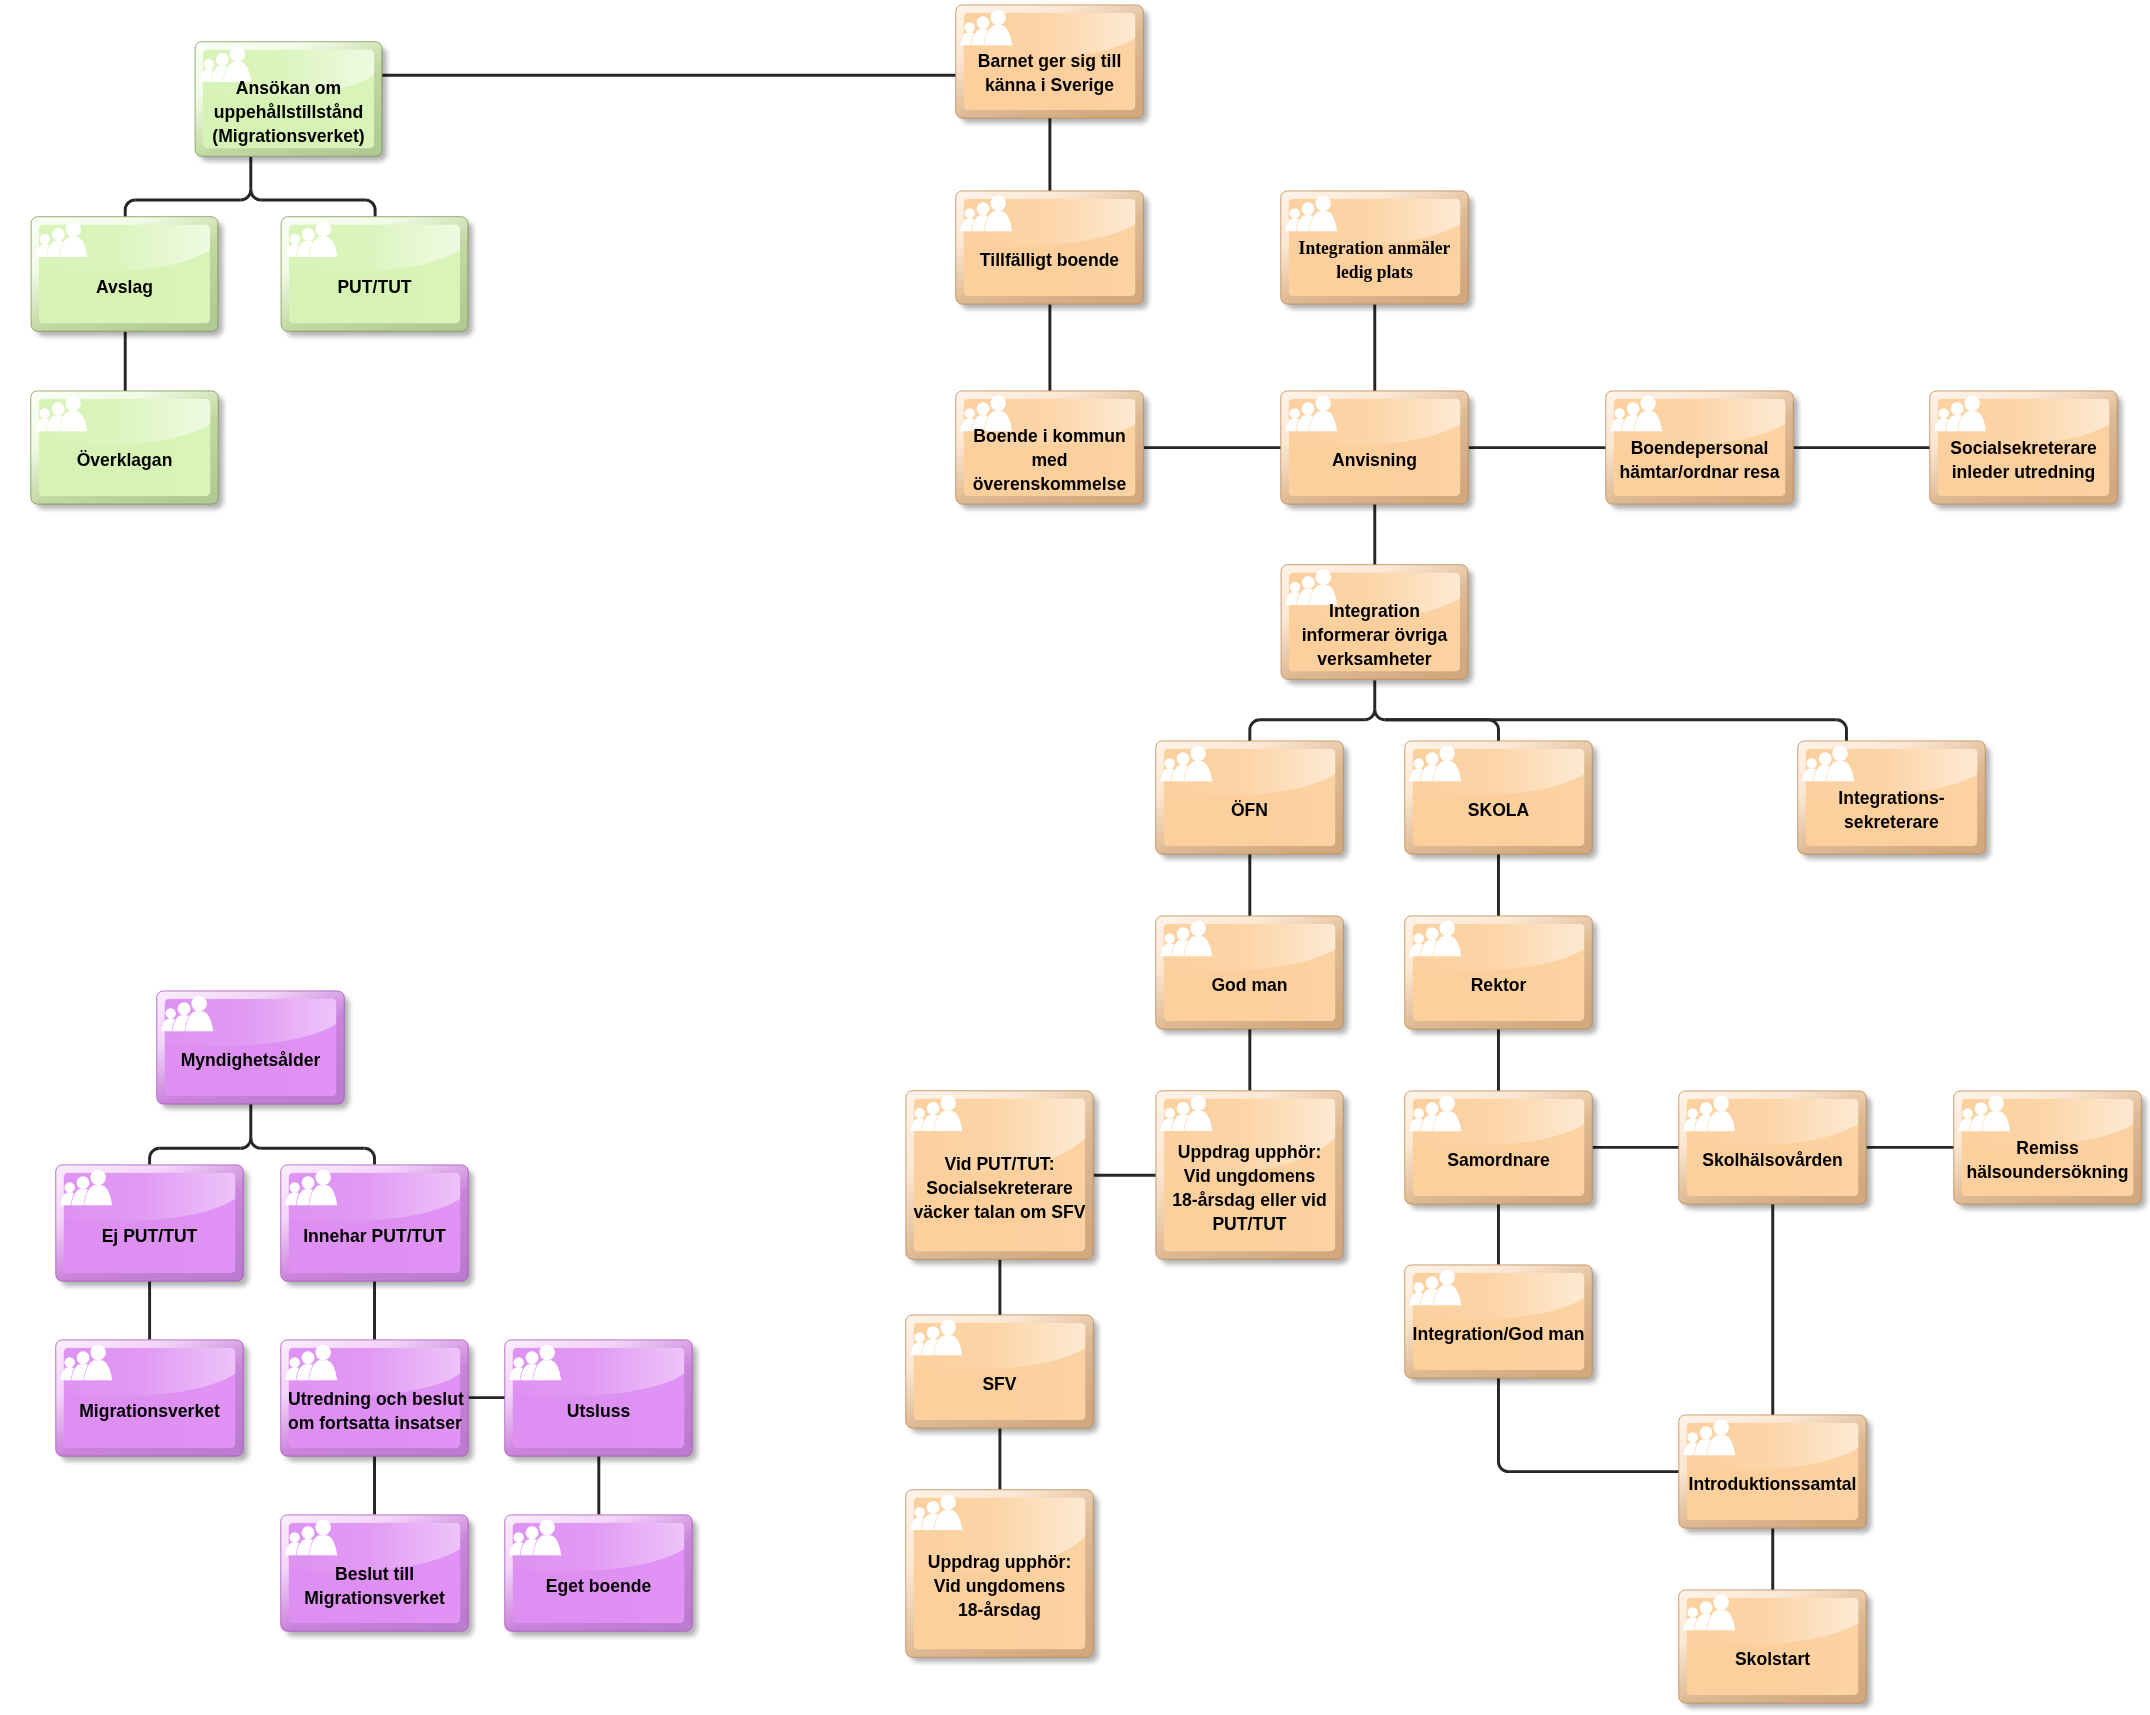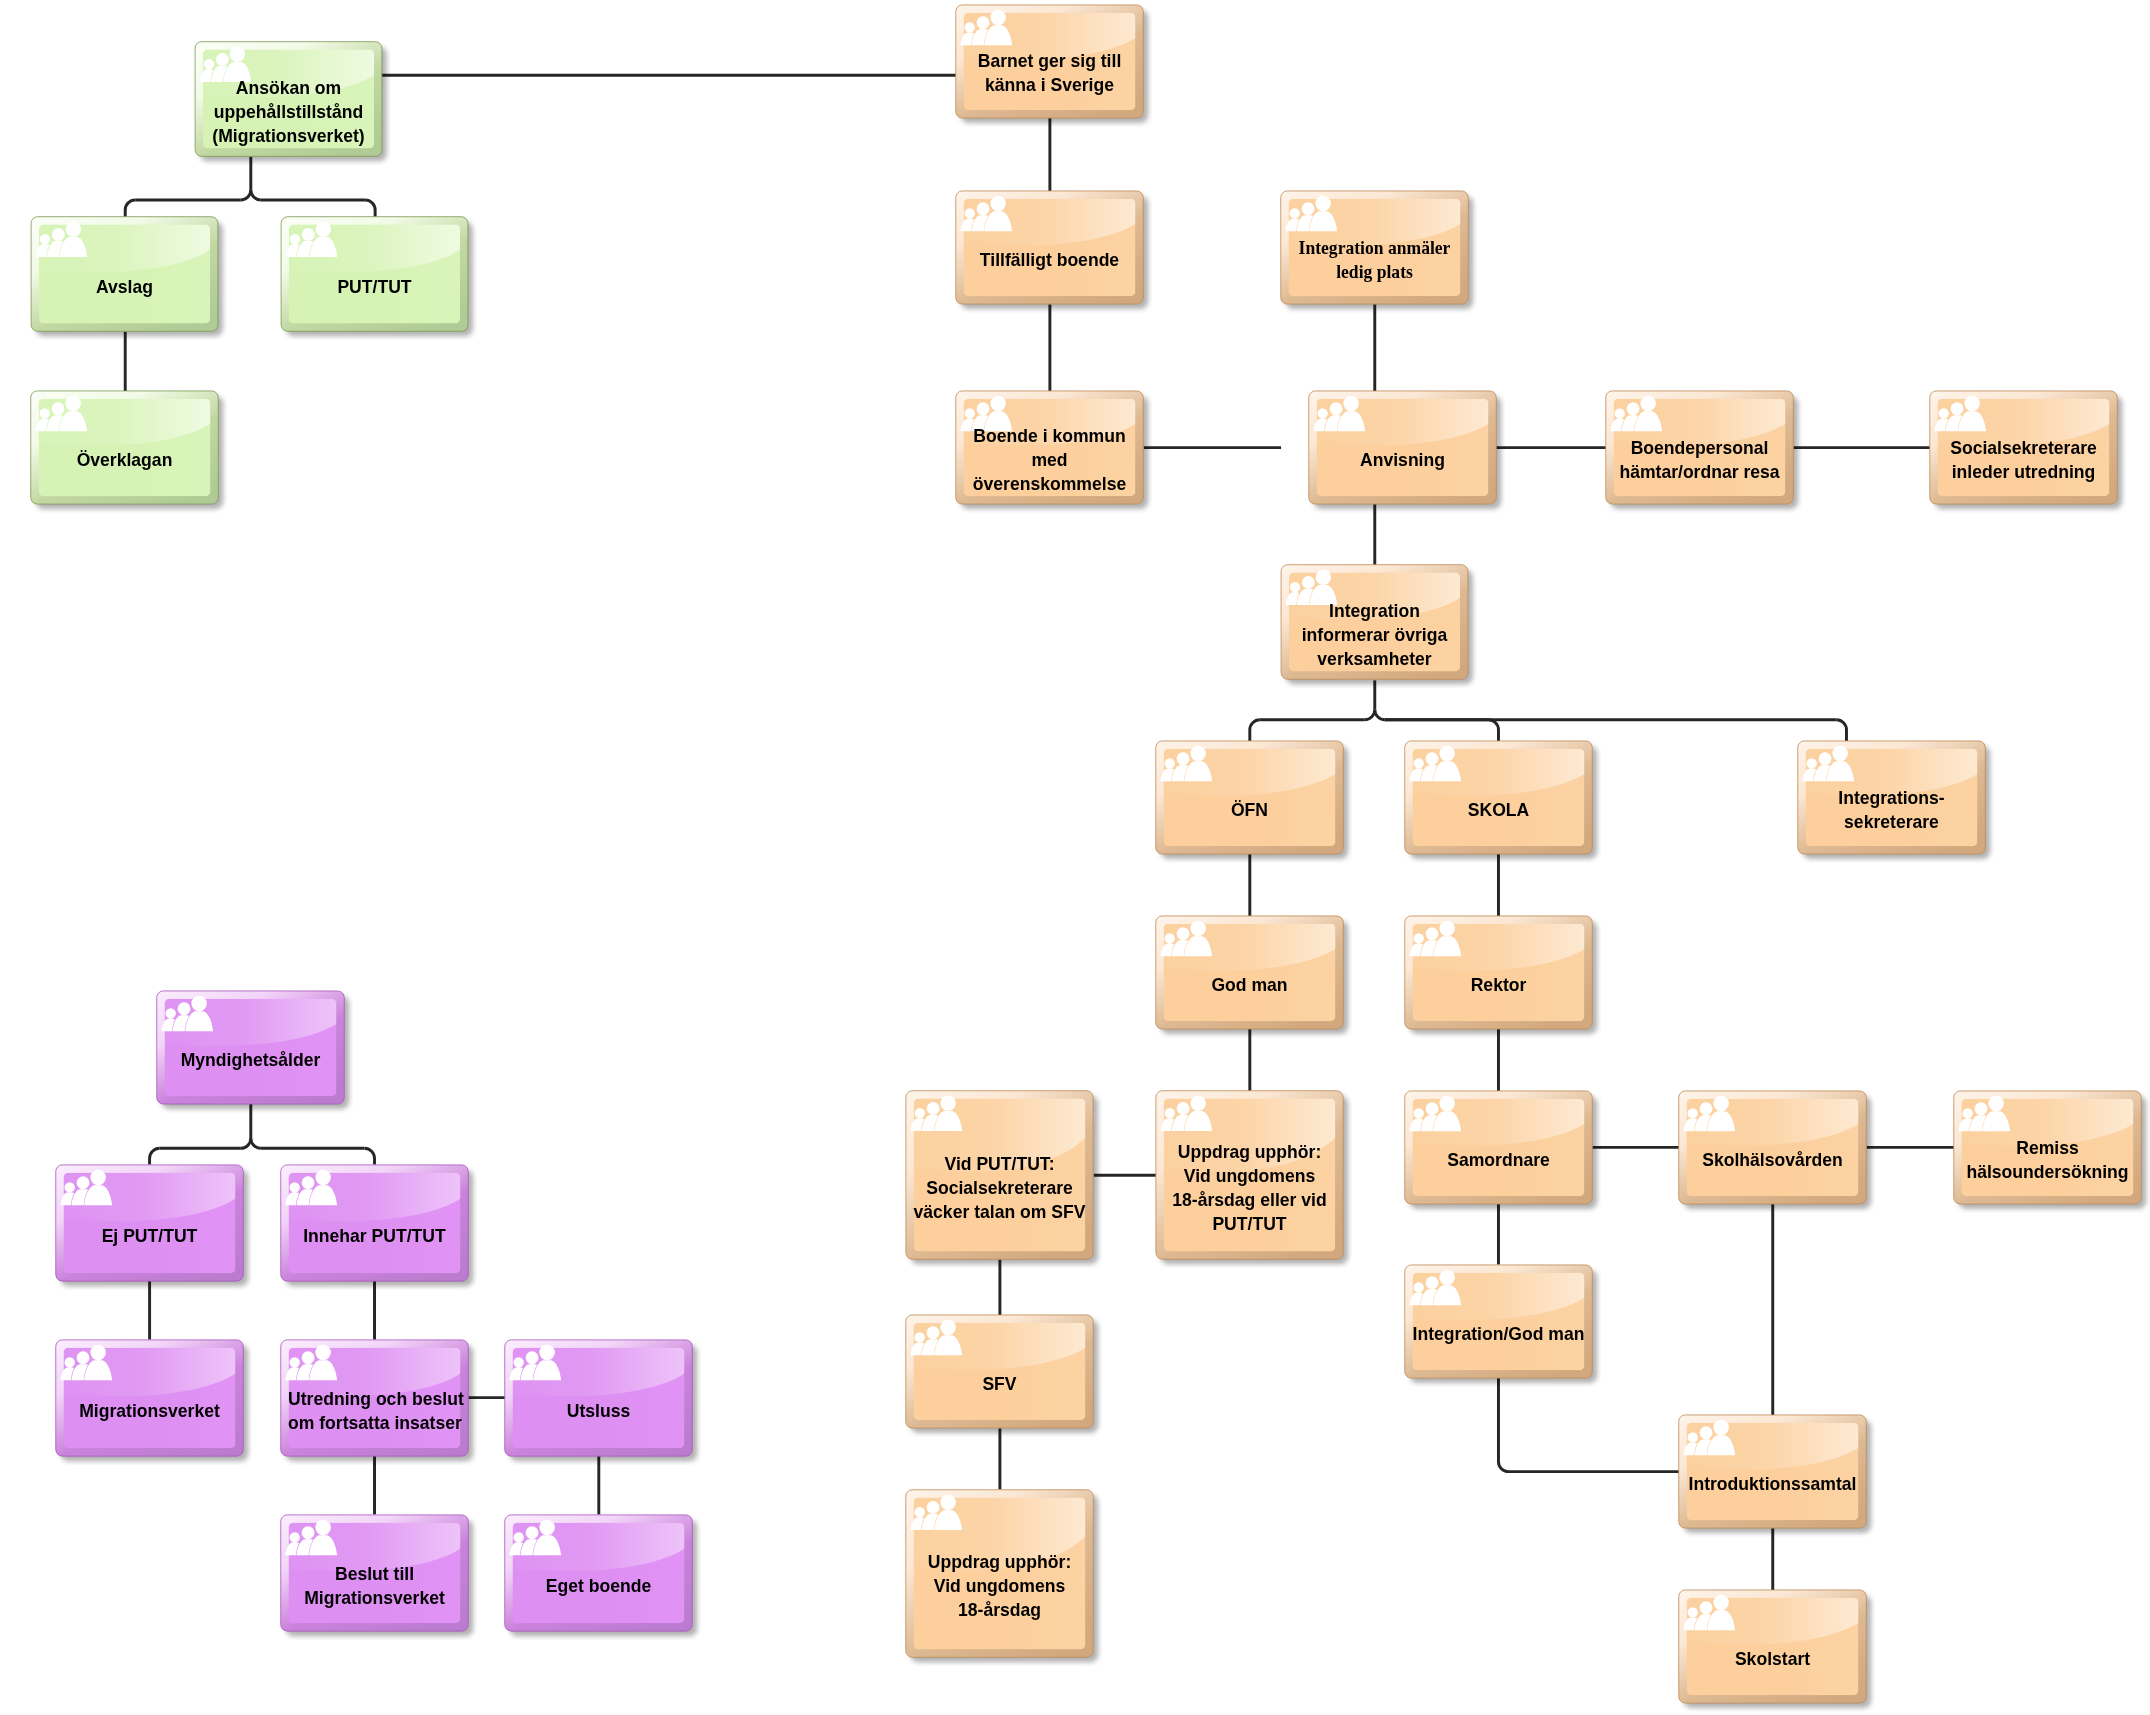--- a/index.html
+++ b/index.html
@@ -524,21 +524,21 @@
             <path d="M 44.40 13.20 a 12.40 12.40 0 1 0 24.80 0 a 12.40 12.40 0 1 0 -24.80 0 Z M 49.86 25.60 C 42.36 28.25 36.20 40.59 34.48 57.50 L 79.12 57.50 C 77.40 40.59 71.24 28.25 63.74 25.60 Z"></path>
           </g>
         </g>
       </svg>
       <div class="lbl" style="top:33px;font-size:19px;line-height:24px;">
         <div>Boende i kommun</div>
         <div>med</div>
         <div>överenskommelse</div>
       </div>
     </div>
-<div class="node" style="left:1281px;top:391px;width:187px;height:113px;margin-left:28px;">
+<div class="node" style="left:1281px;top:391px;width:187px;height:113px;">
       <svg class="chrome" width="205" height="131" viewBox="0 0 328 209">
         <defs>
           <linearGradient id="og_anvisning" x1="0" y1="0" x2="0.80" y2="1">
             <stop offset="0" stop-color="#fef4ea"></stop>
             <stop offset="0.30" stop-color="#fbe7d3"></stop>
             <stop offset="0.62" stop-color="#ddb992"></stop>
             <stop offset="1" stop-color="#d2a87e"></stop>
           </linearGradient>
           <linearGradient id="ig_anvisning" x1="0" y1="0" x2="1" y2="0">
             <stop offset="0" stop-color="#fccf9c"></stop>

